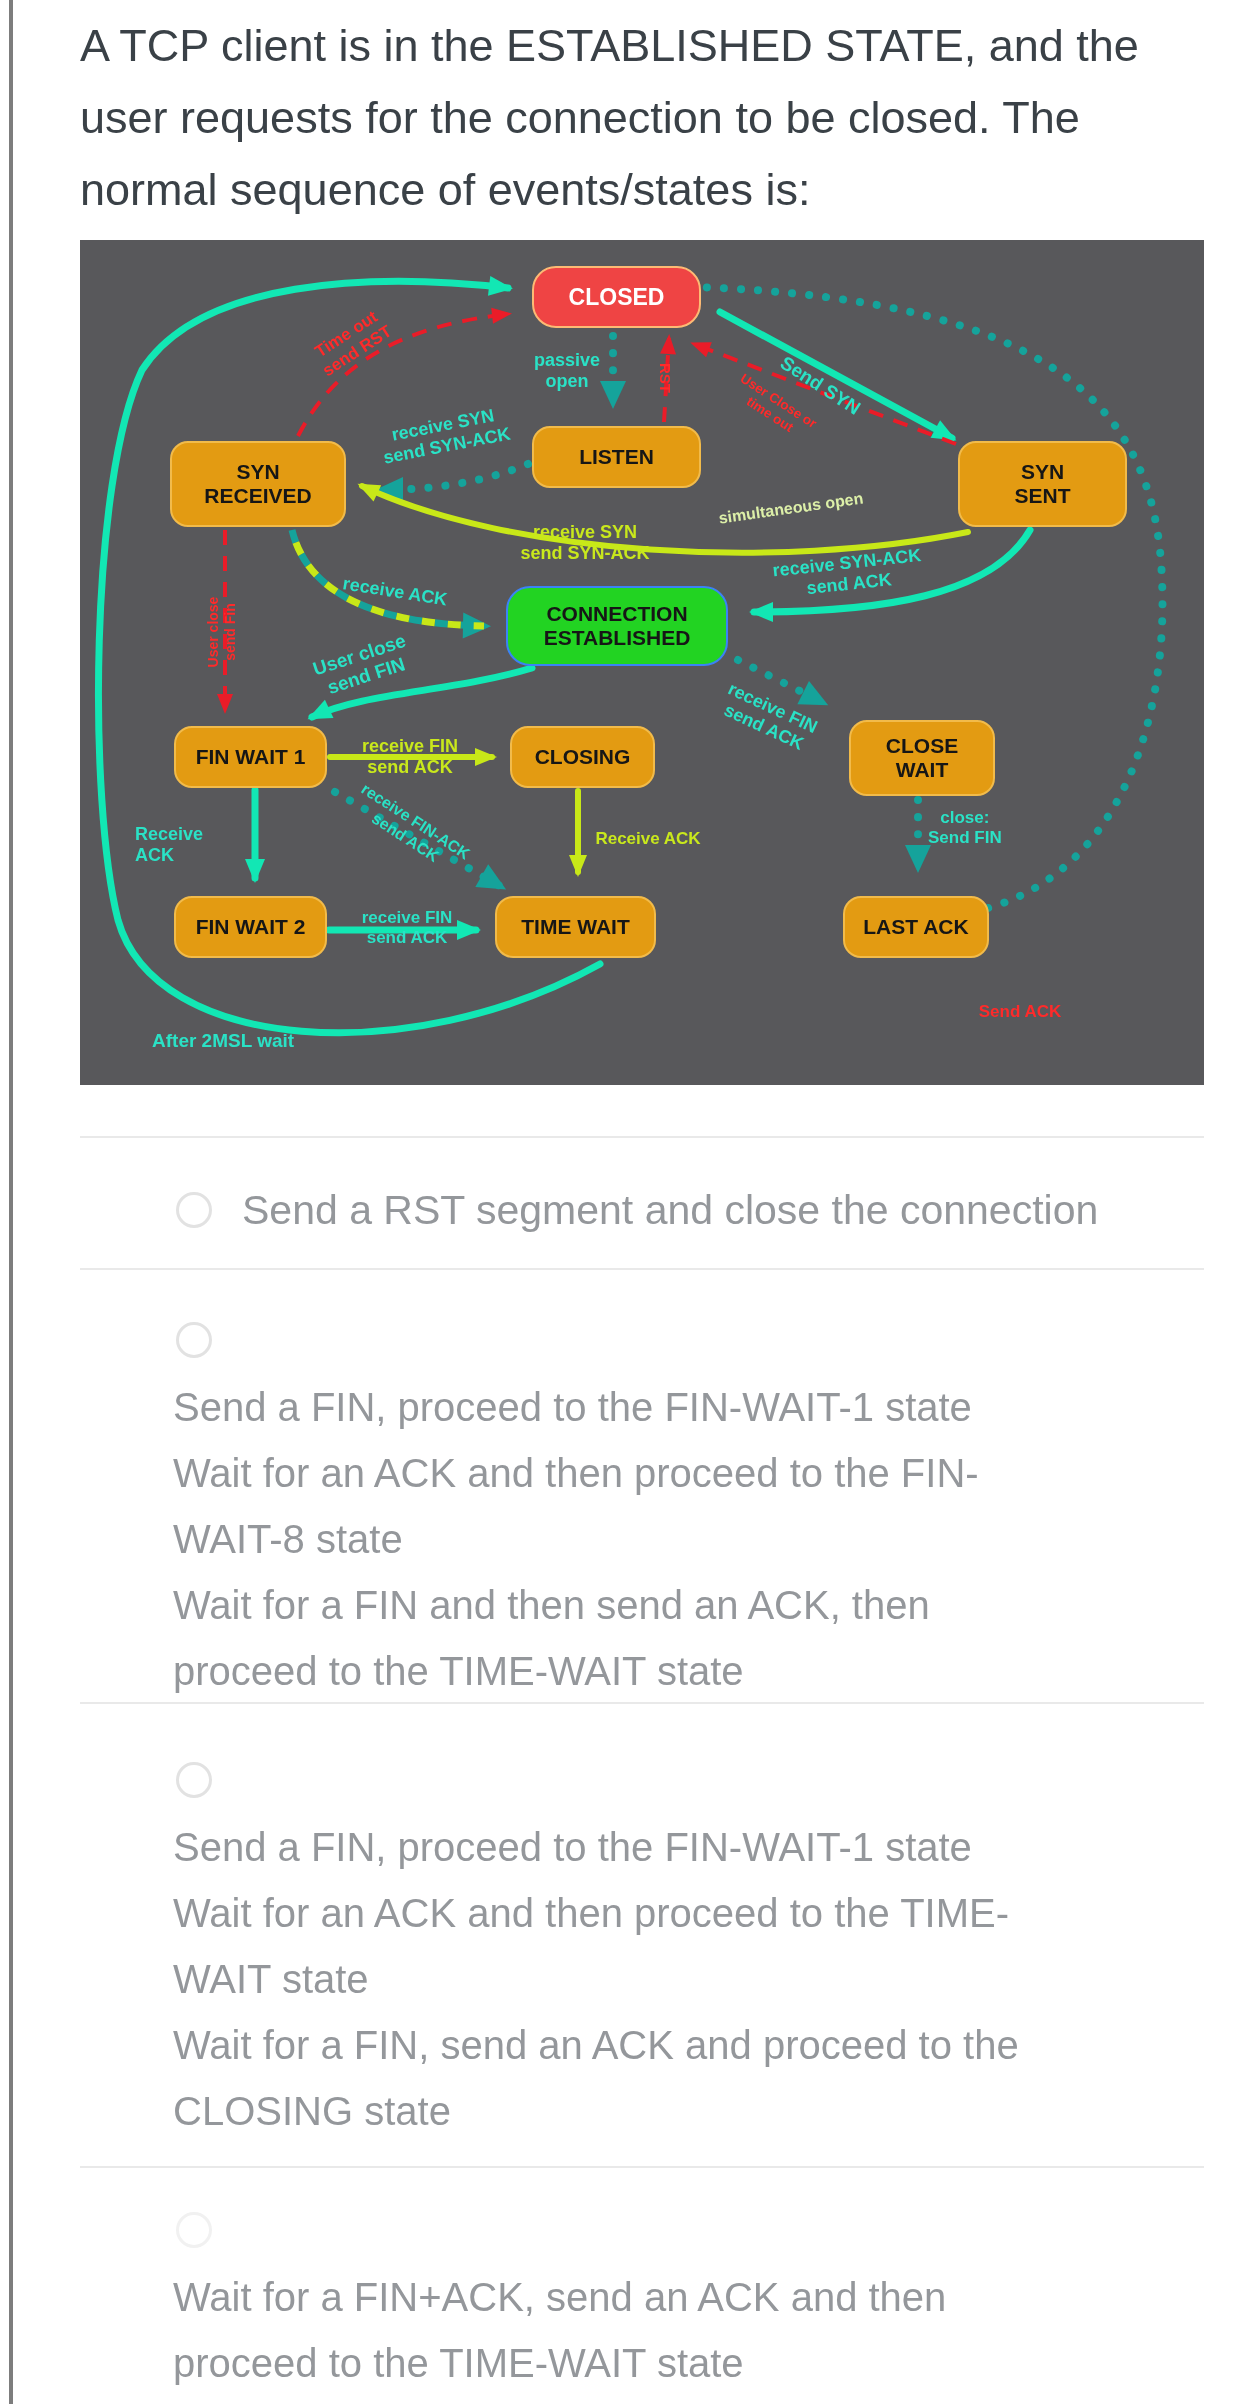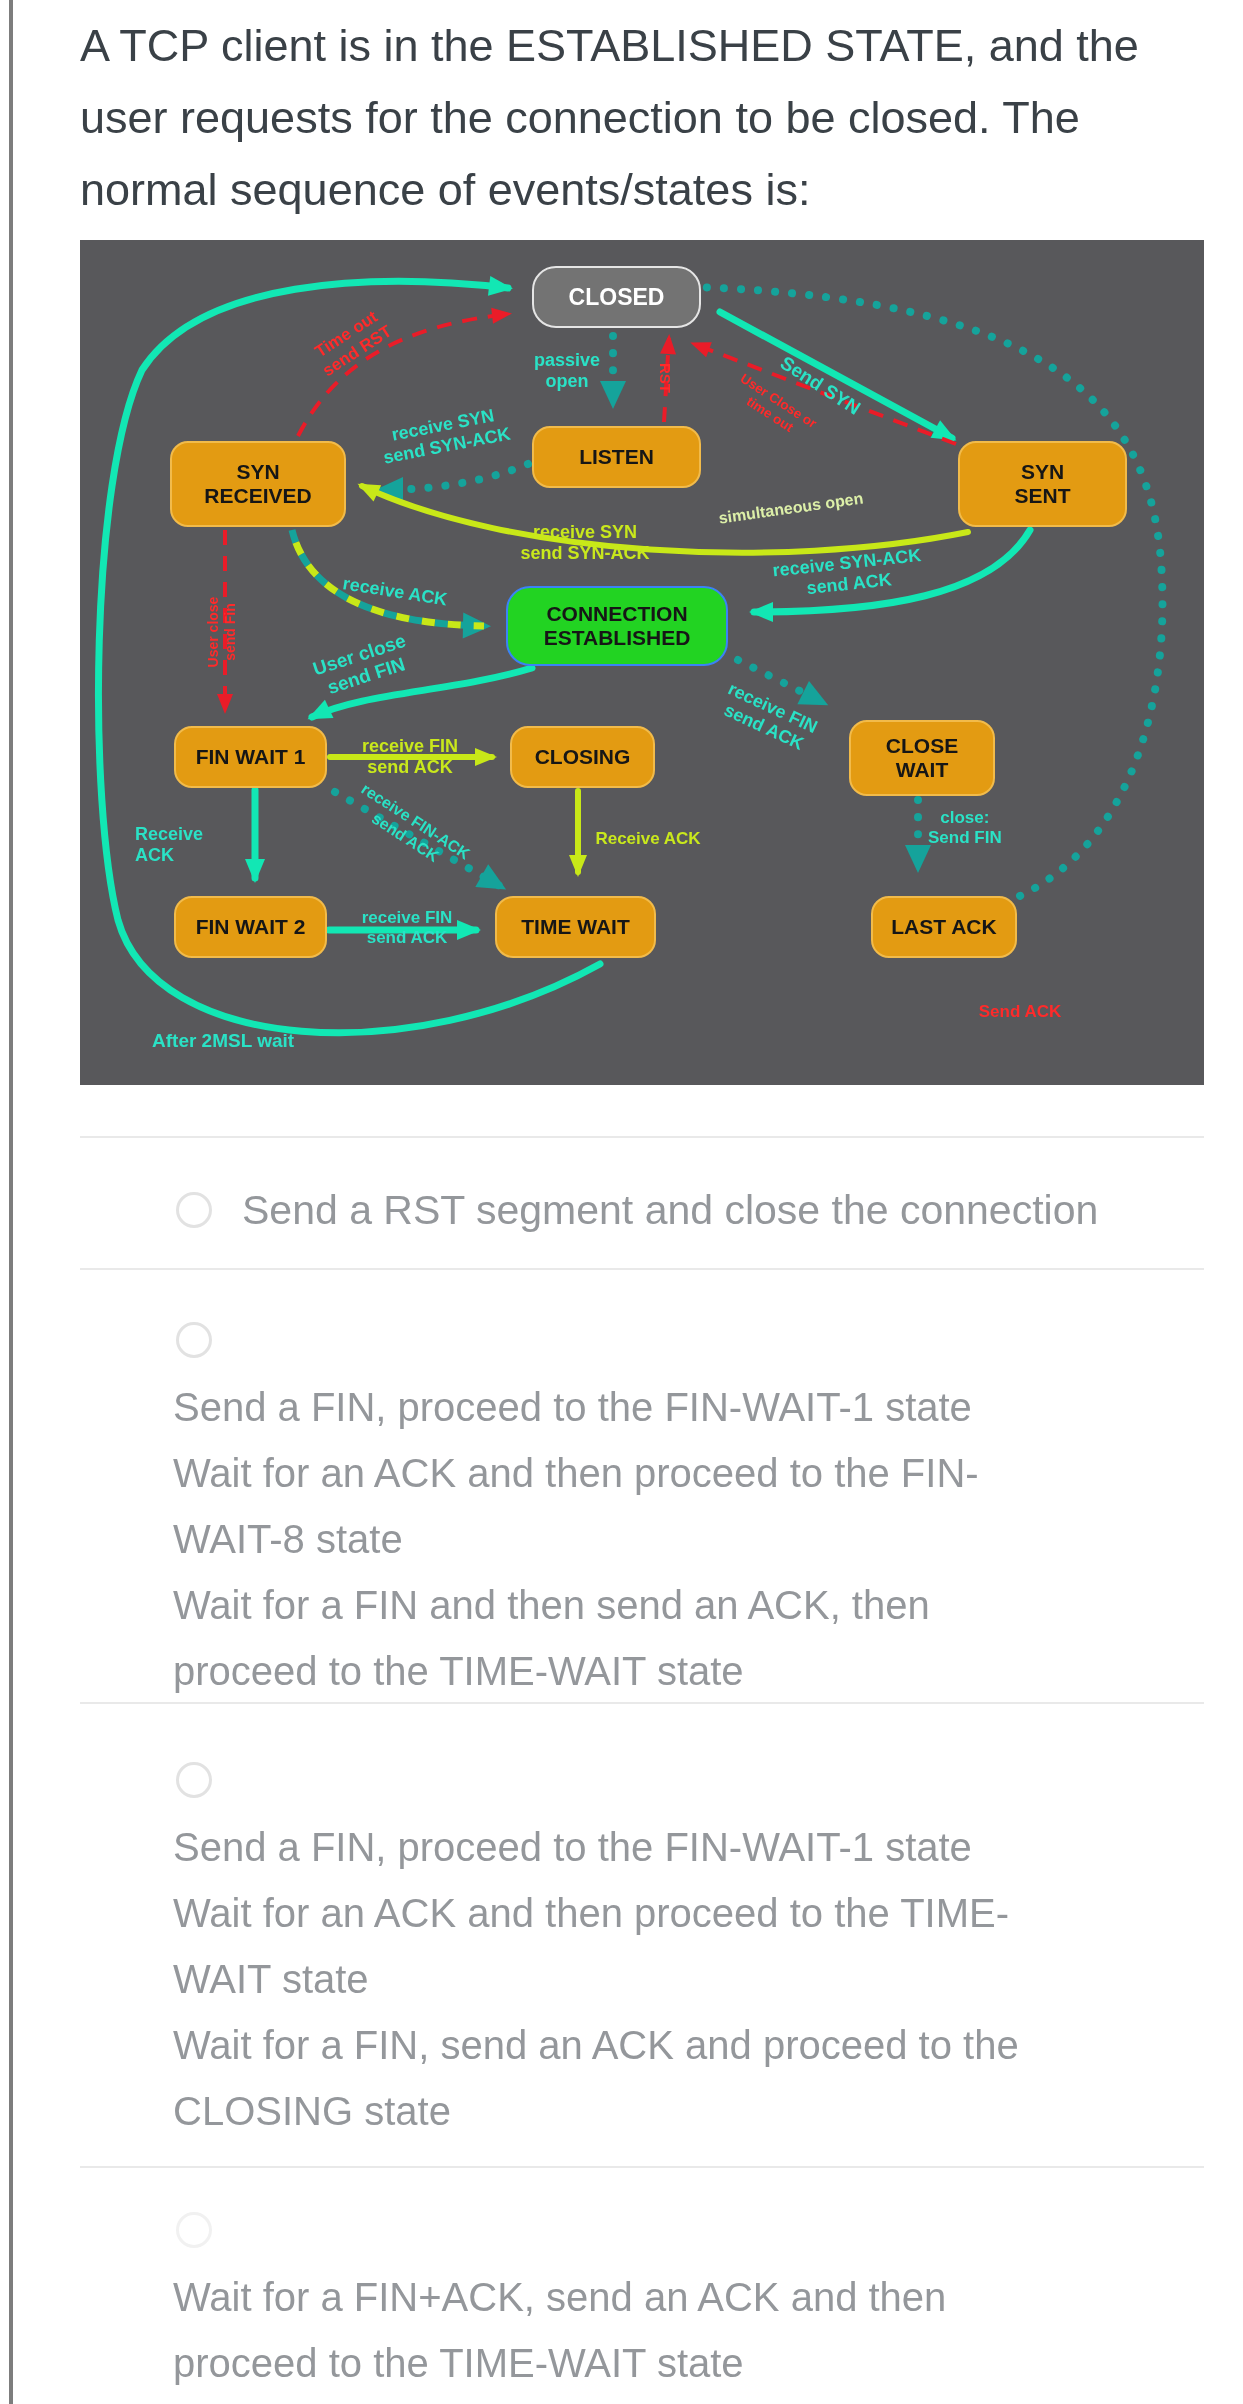--- a/index.html
+++ b/index.html
@@ -14,21 +14,21 @@
   }
   
   .diagram{position:absolute;left:80px;top:240px;width:1124px;height:845px;background:#58585b;}
   .diagram svg{position:absolute;left:0;top:0;width:1124px;height:845px;}
   .state{
     position:absolute;display:flex;align-items:center;justify-content:center;
     font-weight:bold;font-size:21px;color:#161616;text-align:center;
     white-space:pre-line;border-radius:18px;box-sizing:border-box;line-height:1.15;
   }
   .state.orange{background:#e39b12;border:2px solid #f2bb4a;}
-  .state.black{background:#737373;border:2px solid #e5e5e5;color:#ffffff;border-radius:24px;}
+  .state.black{background:#ef4444;border:2px solid #fdba74;color:#ffffff;border-radius:24px;}
   .state.green{background:#22d322;border:2px solid #3b82f6;border-radius:24px;}
   .elabel{
     position:absolute;font-weight:bold;white-space:pre-line;text-align:center;
     line-height:1.18;transform-origin:center center;
   }
   .cen{transform:translate(-50%,-50%);}
   .teal{color:#2ae2c6;}
   .red{color:#ff2a2a;}
   .grn{color:#c9e81c;}
   .pale{color:#dcefa8;}
@@ -104,21 +104,21 @@
   <div class="state orange" style="left:878px;top:201px;width:169px;height:86px;">SYN
 SENT</div>
   <div class="state green" style="left:426px;top:346px;width:222px;height:80px;">CONNECTION
 ESTABLISHED</div>
   <div class="state orange" style="left:94px;top:486px;width:153px;height:62px;">FIN WAIT 1</div>
   <div class="state orange" style="left:430px;top:486px;width:145px;height:62px;">CLOSING</div>
   <div class="state orange" style="left:769px;top:480px;width:146px;height:76px;">CLOSE
 WAIT</div>
   <div class="state orange" style="left:94px;top:656px;width:153px;height:62px;">FIN WAIT 2</div>
   <div class="state orange" style="left:415px;top:656px;width:161px;height:62px;">TIME WAIT</div>
-  <div class="state orange" style="left:791px;top:656px;width:146px;height:62px;">LAST ACK</div>
+  <div class="state orange" style="left:763px;top:656px;width:146px;height:62px;">LAST ACK</div>
 
   <div class="elabel red cen" style="left:272px;top:103px;font-size:17px;transform:translate(-50%,-50%) rotate(-33deg);">Time out
 send RST</div>
   <div class="elabel teal cen" style="left:487px;top:131px;font-size:18px;">passive
 open</div>
   <div class="elabel teal cen" style="left:740px;top:146px;font-size:19px;transform:translate(-50%,-50%) rotate(33deg);">Send SYN</div>
   <div class="elabel red cen" style="left:694px;top:168px;font-size:13.5px;transform:translate(-50%,-50%) rotate(33deg);">User Close or
 time out</div>
   <div class="elabel red cen" style="left:585px;top:138px;font-size:15px;transform:translate(-50%,-50%) rotate(90deg);">RST</div>
   <div class="elabel teal cen" style="left:365px;top:196px;font-size:18px;transform:translate(-50%,-50%) rotate(-11deg);">receive SYN

